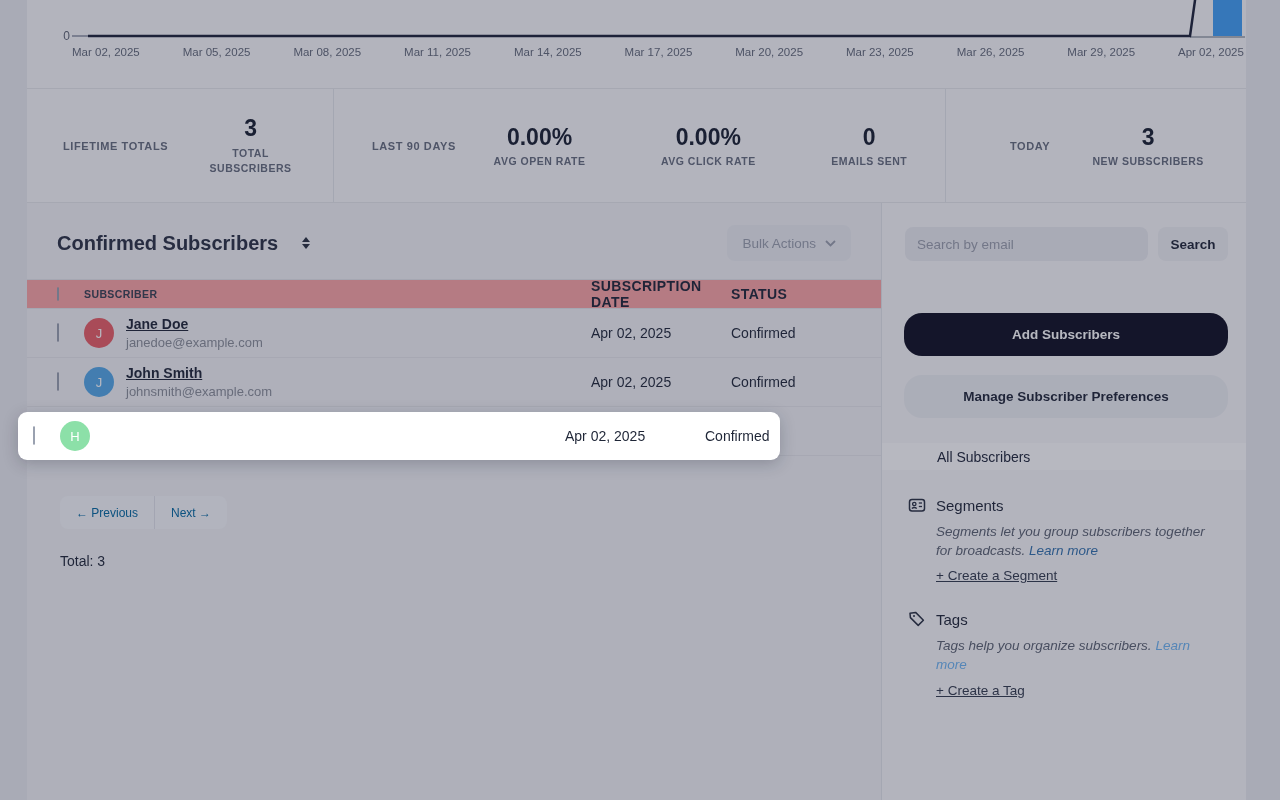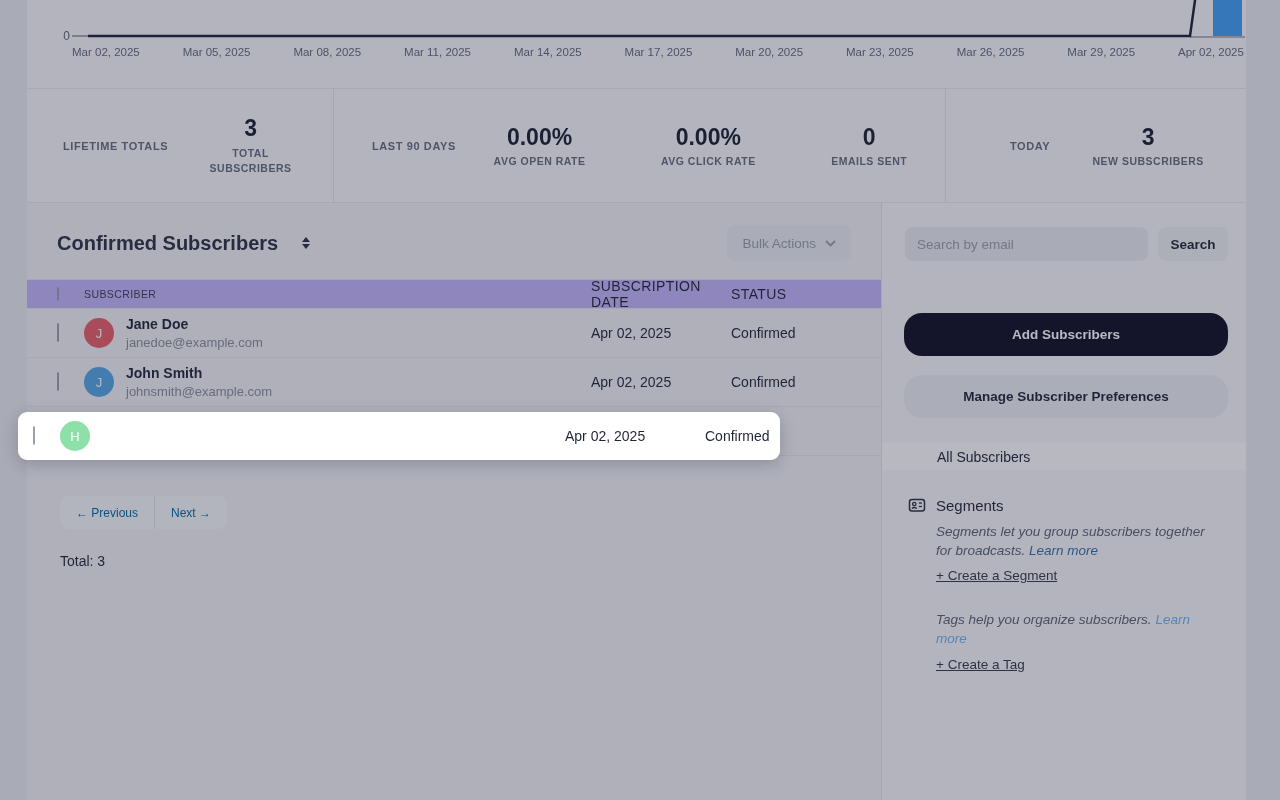--- a/index.html
+++ b/index.html
@@ -44,36 +44,36 @@
     cursor:pointer; }
   .tri-up { width:0; height:0; border-left:4px solid transparent;
     border-right:4px solid transparent; border-bottom:5px solid #2a3142; }
   .tri-down { width:0; height:0; border-left:4px solid transparent;
     border-right:4px solid transparent; border-top:5px solid #2a3142; }
   .bulk-btn { margin-left:auto; height:36px; padding:0 15px; display:flex;
     align-items:center; gap:9px; background:#ecedf2; border:none; border-radius:8px;
     font-size:13.5px; color:#9aa0ad; font-family:inherit; }
 
   
-  .thead { display:flex; align-items:center; height:30px; background:#c4b5fd;
+  .thead { display:flex; align-items:center; height:30px; background:#fca5a5;
     border-top:1px solid #e5e6eb; border-bottom:1px solid #e5e6eb;
-    padding-left:30px; font-size:10.5px; font-weight:normal; letter-spacing:0.4px;
+    padding-left:30px; font-size:10.5px; font-weight:bold; letter-spacing:0.4px;
     color:#3a4152; }
   .trow { display:flex; align-items:center; height:49px; padding-left:30px;
     border-bottom:1px solid #e7e8ec; }
   .col-check { width:27px; }
   .col-sub { flex:1; display:flex; align-items:center; min-width:0; }
   .col-date { width:140px; font-size:14px; color:#1f2637; }
   .col-status { width:150px; font-size:14px; color:#1f2637; }
   .cbx { width:15px; height:15px; border:1.5px solid #9aa1b0; border-radius:4px;
     background:transparent; cursor:pointer; }
   .avatar { width:30px; height:30px; border-radius:50%; color:#fff; font-size:13px;
     display:flex; align-items:center; justify-content:center; margin-right:12px;
     flex:0 0 30px; }
-  .sub-name { font-size:14px; font-weight:600; color:#1f2637; line-height:1.35; }
+  .sub-name { font-size:14px; font-weight:600; color:#1f2637; line-height:1.35;text-decoration:underline; }
   .sub-email { font-size:13px; color:#8b8f99; line-height:1.35; }
 
   
   .pager-wrap { padding:40px 0 0 33px; }
   .pager { display:inline-flex; background:#f8f9fc; border-radius:8px;
     overflow:hidden; }
   .pager button { height:33px; padding:0 16px; background:transparent; border:none;
     font-size:12px; color:#0369a1; font-family:inherit; }
   .pager button + button { border-left:1px solid #e2e4ea; }
   .total { margin:24px 0 0 33px; font-size:14px; color:#1f2637; }
@@ -271,20 +271,27 @@
             <span class="sec-title">Segments</span>
           </div>
           <div class="sec-desc">
             <span>Segments let you group subscribers together for broadcasts.</span>
             <a class="learn-dark">Learn more</a>
           </div>
           <a class="create-link">+ Create a Segment</a>
         </div>
 
         <div class="section">
+          <div class="sec-head">
+            <svg width="18" height="18" viewBox="0 0 18 18">
+              <path d="M2 3.2 L7.6 2.4 L15.4 10.2 L10.2 15.4 L2.4 7.6 Z" fill="none" stroke="#2a3142" stroke-width="1.5" stroke-linejoin="round"></path>
+              <circle cx="6" cy="6" r="1" fill="#2a3142"></circle>
+            </svg>
+            <span class="sec-title">Tags</span>
+          </div>
           <div class="sec-desc">
             <span>Tags help you organize subscribers.</span>
             <a class="learn-light">Learn more</a>
           </div>
           <a class="create-link">+ Create a Tag</a>
         </div>
 
       </div>
     </div>
   </div>

